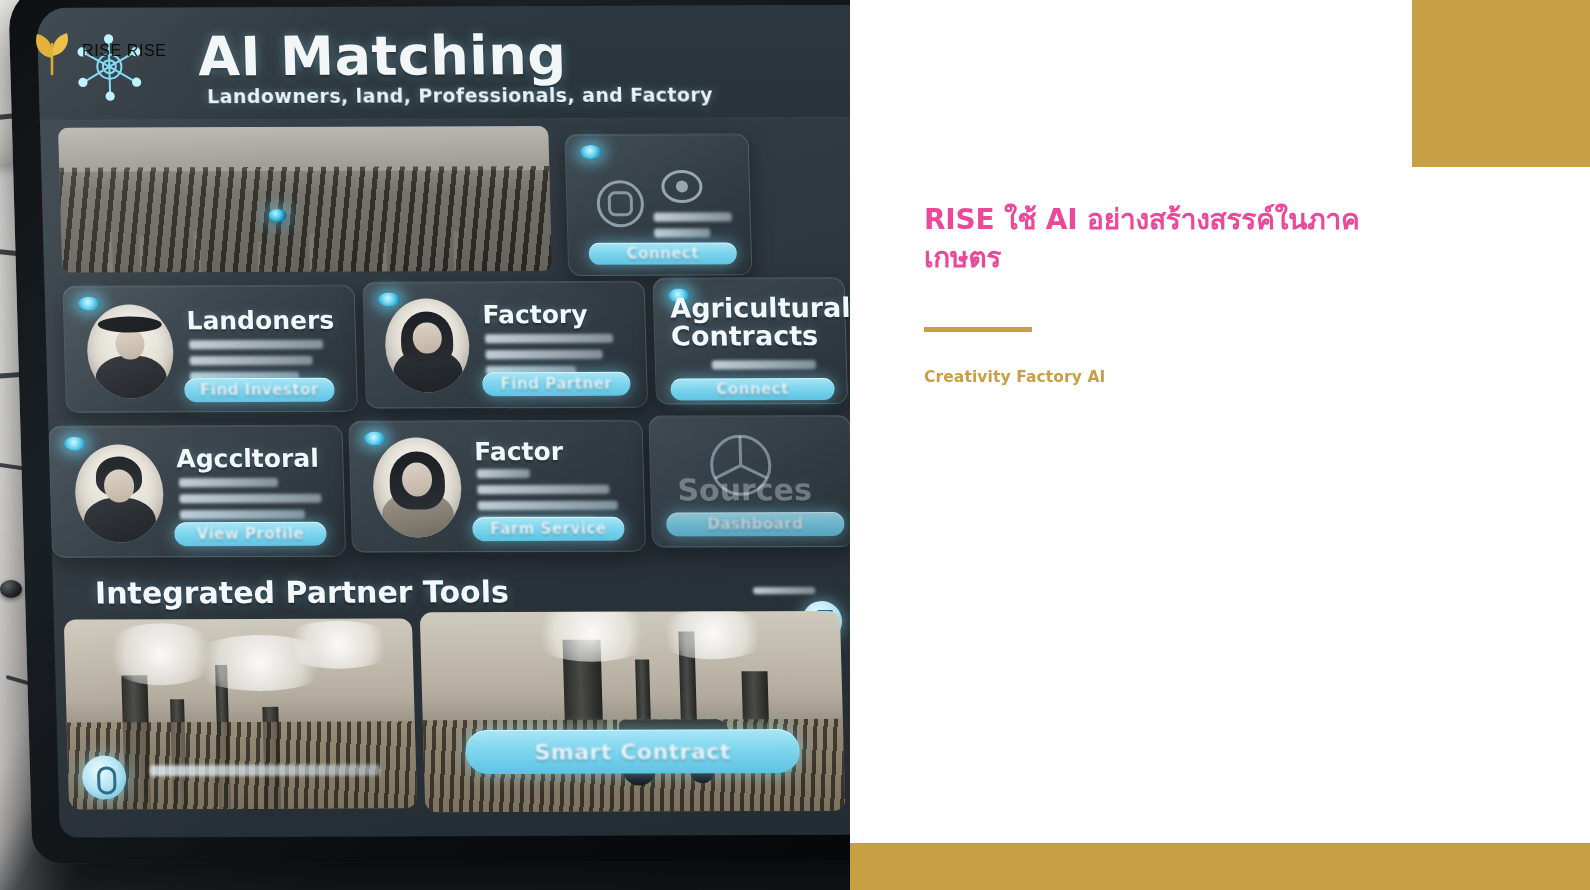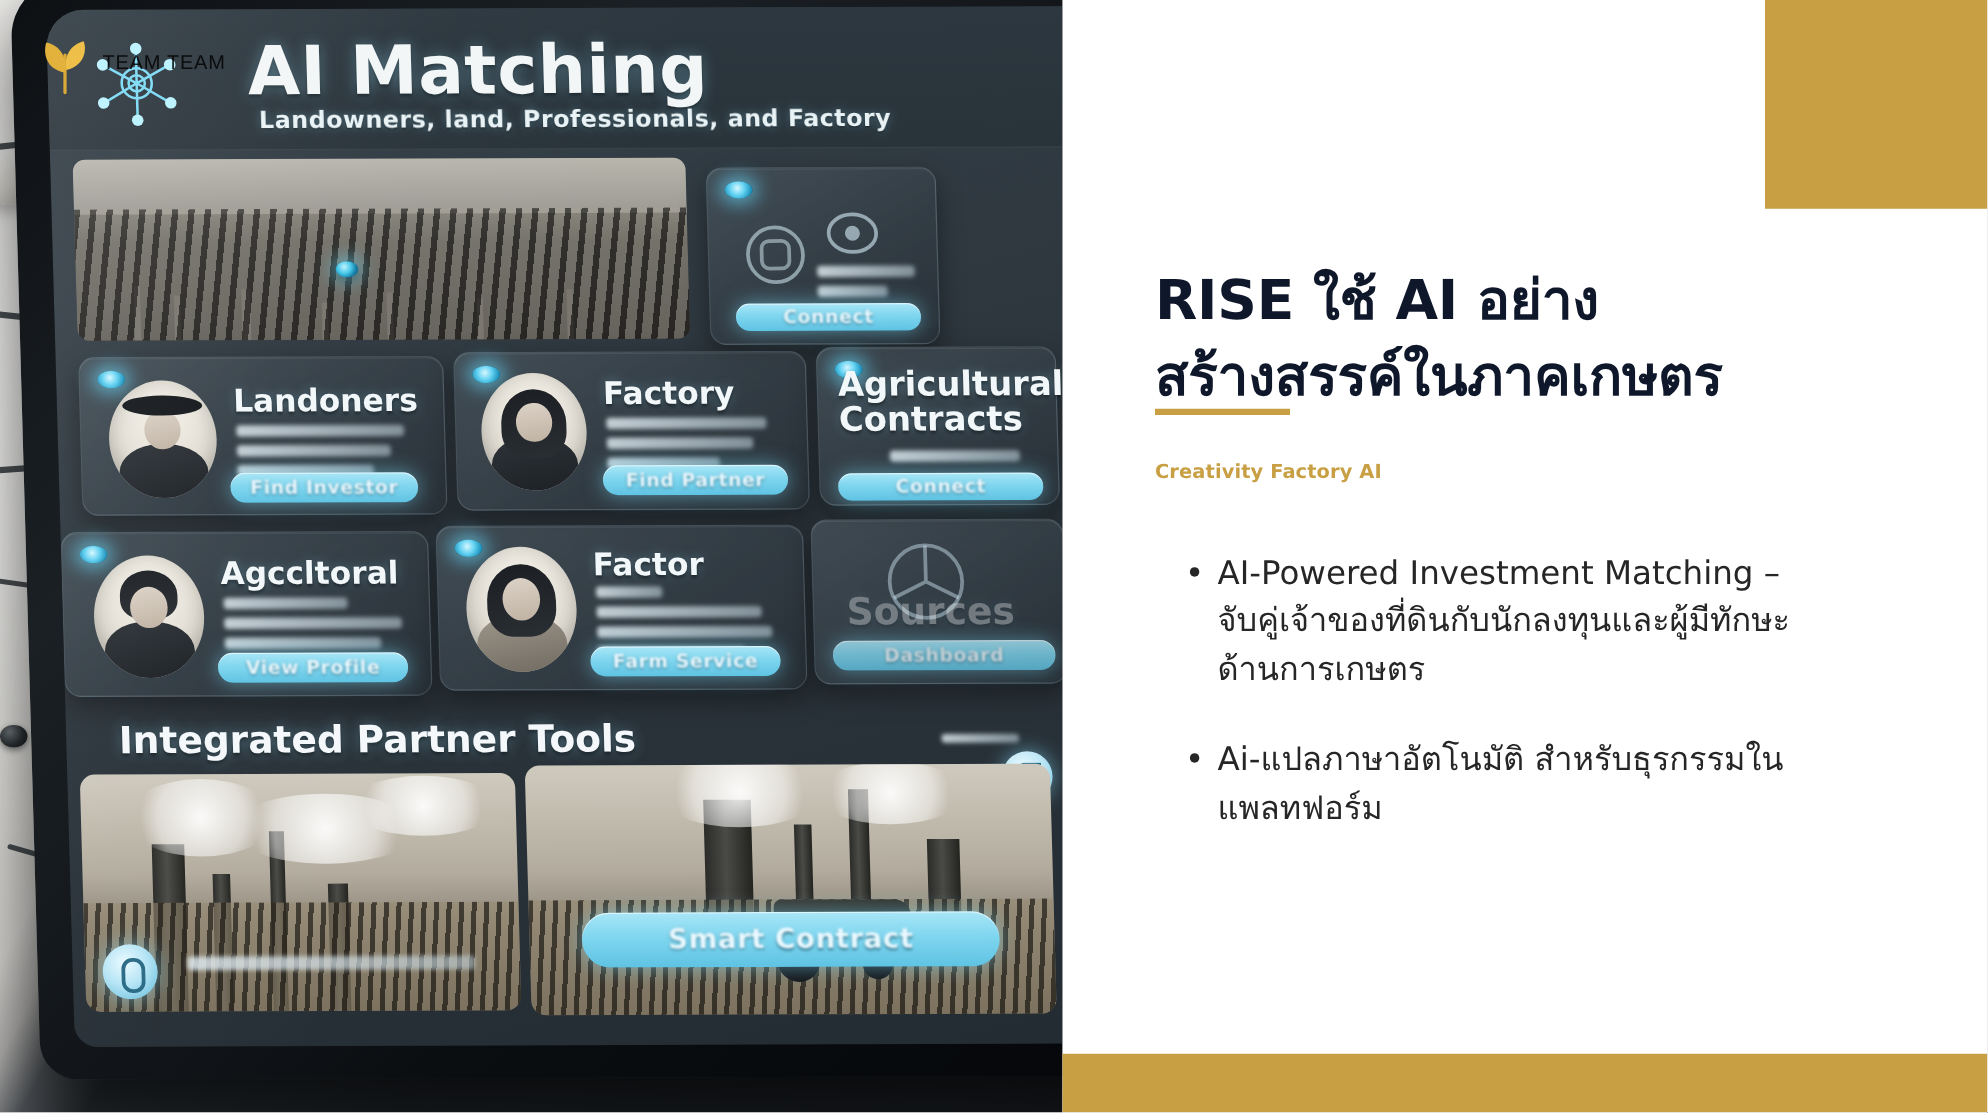--- a/index.html
+++ b/index.html
@@ -253,23 +253,23 @@
     background: #c89f43;
   }
   #gold-bar {
     position: absolute;
     left: 0; bottom: 0; width: 740px; height: 47px;
     background: #c89f43;
   }
   #headline {
     position: absolute;
     left: 74px; top: 182px; width: 500px;
-    font-size: 44px; line-height: 1.38;
+    font-size: 28px; line-height: 1.38;
     font-weight: 700;
-    color: #0f172a;
+    color: #ec4899;
     letter-spacing: -.2px;
     font-family: "DejaVu Sans", sans-serif;
   }
   #gold-divider {
     position: absolute;
     left: 74px; top: 327px; width: 108px; height: 5px;
     background: #c89f43;
   }
   #kicker {
     position: absolute;
@@ -539,28 +539,24 @@
 
   <div id="content-panel">
     <div id="gold-block"></div>
 
     <h1 id="headline">RISE  ใช้ AI อย่างสร้างสรรค์ในภาคเกษตร</h1>
 
     <div id="gold-divider"></div>
 
     <div id="kicker">Creativity Factory AI</div>
 
-    <ul id="bullets">
-      <li>AI-Powered Investment Matching – จับคู่เจ้าของที่ดินกับนักลงทุนและผู้มีทักษะด้านการเกษตร</li>
-      <li>Ai-แปลภาษาอัตโนมัติ สำหรับธุรกรรมในแพลทฟอร์ม</li>
-    </ul>
 
     <div id="gold-bar"></div>
   </div>
 
   <svg id="logo-mark" viewBox="0 0 50 48">
     <path d="M24 46 C24 30 24 22 24 16" stroke="#d9a93a" stroke-width="2.6" fill="none" stroke-linecap="round"></path>
     <path d="M24 30 C10 28 6 16 9 6 C20 8 26 18 24 30 Z" fill="#e3b23c"></path>
     <path d="M25 28 C38 25 42 14 39 5 C28 8 23 17 25 28 Z" fill="#eec04a"></path>
   </svg>
-  <div id="team-label">TEAM TEAM</div>
+  <div id="team-label">RISE RISE</div>
 
 </div>
 
 </body></html>

